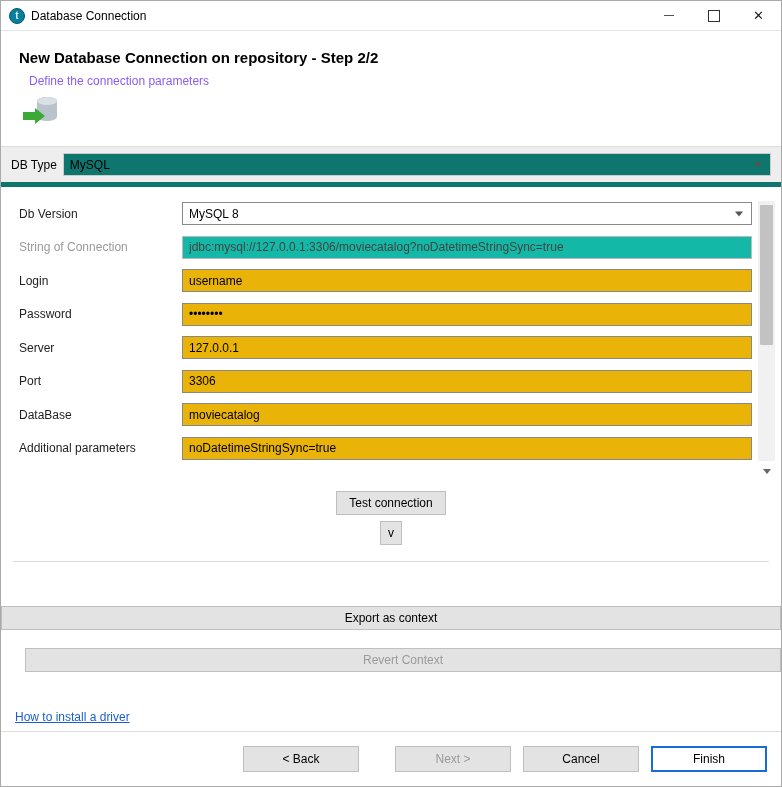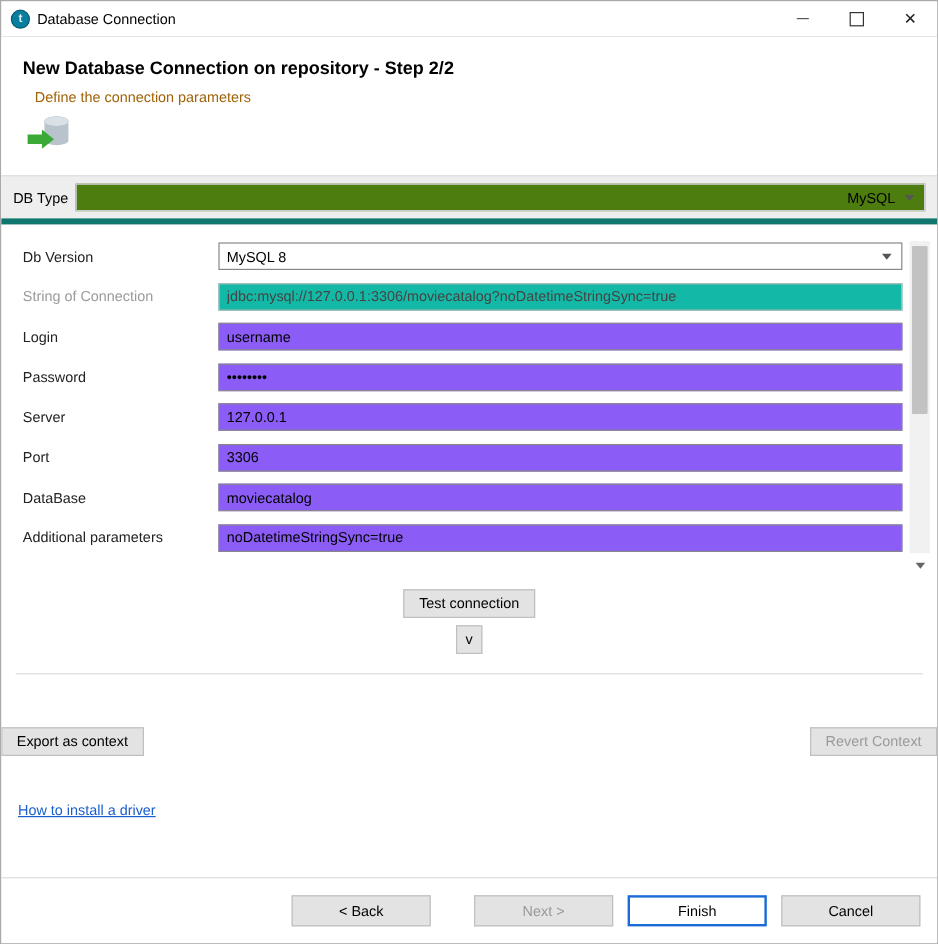--- a/index.html
+++ b/index.html
@@ -50,21 +50,21 @@
     .header {
       padding: 18px 18px 16px 18px;
       display: flex;
       align-items: flex-start;
       justify-content: space-between;
       background: #ffffff;
       flex-direction: column;
     }
     .header-left { flex: 1; }
     .header h1 { font-size: 15px; font-weight: 700; margin-bottom: 8px; }
-    .header p { font-size: 12px; color: #a16207; padding-left: 10px; }
+    .header p { font-size: 12px; color: #8b5cf6; padding-left: 10px; }
     .header-icon {
       width: 42px; height: 42px;
       position: relative;
     }
     .header-icon svg { width: 42px; height: 42px; }
     
     .dbtype-row {
       display: flex;
       align-items: center;
       background: #eeeeee;
@@ -87,21 +87,21 @@
     .combo::after {
       content: "";
       position: absolute;
       right: 8px; top: 50%;
       width: 0; height: 0;
       border-left: 4px solid transparent;
       border-right: 4px solid transparent;
       border-top: 5px solid #555;
       transform: translateY(-50%);
     }
-    .dbtype-row .combo { background: #4d7c0f; border-color: #cccccc; justify-content: flex-end; }
+    .dbtype-row .combo { background: #0f766e; border-color: #cccccc; }
     
     .form-wrap {
       flex: 1;
       display: flex;
       flex-direction: column;
       overflow: hidden;
     }
     .form-scroll {
       display: flex;
       flex: 0 0 auto;
@@ -116,21 +116,21 @@
       align-items: center;
     }
     .form-grid label { font-size: 12px; color: #222; }
     .form-grid label.disabled { color: #9a9a9a; }
     .form-grid input[type=text], .form-grid input[type=password] {
       height: 23px;
       border: 1px solid #888888;
       padding: 0 6px;
       font-size: 12px;
       font-family: inherit;
-      background: #8b5cf6;
+      background: #eab308;
     }
     .form-grid input[readonly] {
       background: #14b8a6;
       color: #444;
       border-color: #bbbbbb;
     }
     .form-grid .combo { height: 23px; border: 1px solid #888888; background: #ffffff; }
     .vscrollbar {
       width: 17px;
       margin-left: 6px;
@@ -175,23 +175,24 @@
       font-size: 12px;
       font-family: inherit;
       cursor: pointer;
       min-height: 24px;
     }
     .btn.small { padding: 4px 6px; min-width: 22px; }
     hr.sep { border: none; border-top: 1px solid #dddddd; margin: 8px 12px; }
     
     .contextrow {
       display: flex;
-      justify-content: space-between;
+      justify-content: center;
       gap: 18px;
       padding: 36px 0 30px 0;
+      flex-direction: column;
     }
     .btn.disabled { color: #9a9a9a; margin-left: 24px; }
     
     .linkrow { padding: 8px 14px 30px 14px; }
     .linkrow a { color: #1a5fcc; font-size: 12px; text-decoration: underline; }
     
     .footer {
       border-top: 1px solid #dddddd;
       padding: 14px 14px;
       display: flex;
@@ -300,15 +301,15 @@
   <div class="linkrow">
     <a href="#">How to install a driver</a>
   </div>
 
   <div class="spacer"></div>
 </div>
 
 <div class="footer">
   <button class="btn">&lt; Back</button>
   <button class="btn disabled">Next &gt;</button>
+  <button class="btn">Cancel</button>
   <button class="btn primary">Finish</button>
-  <button class="btn">Cancel</button>
 </div>
 
 </body></html>

